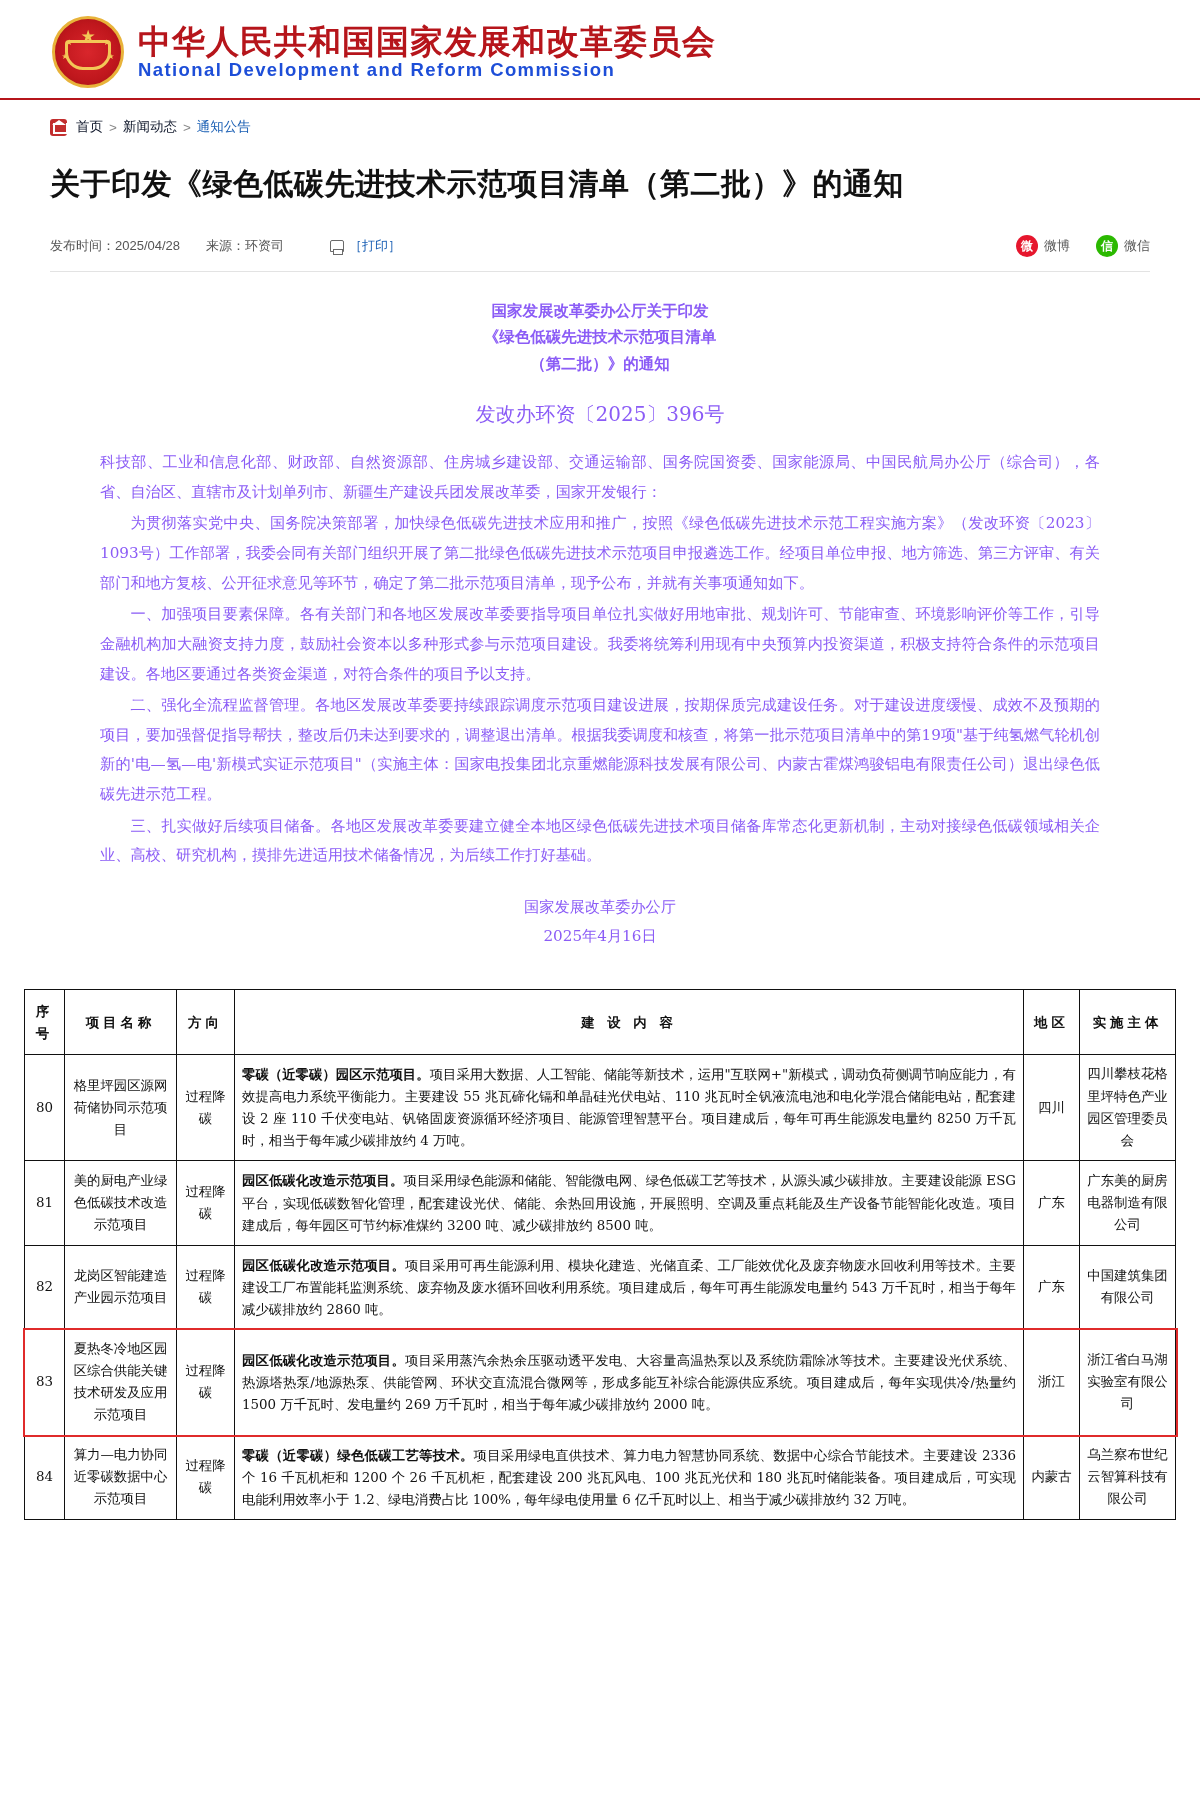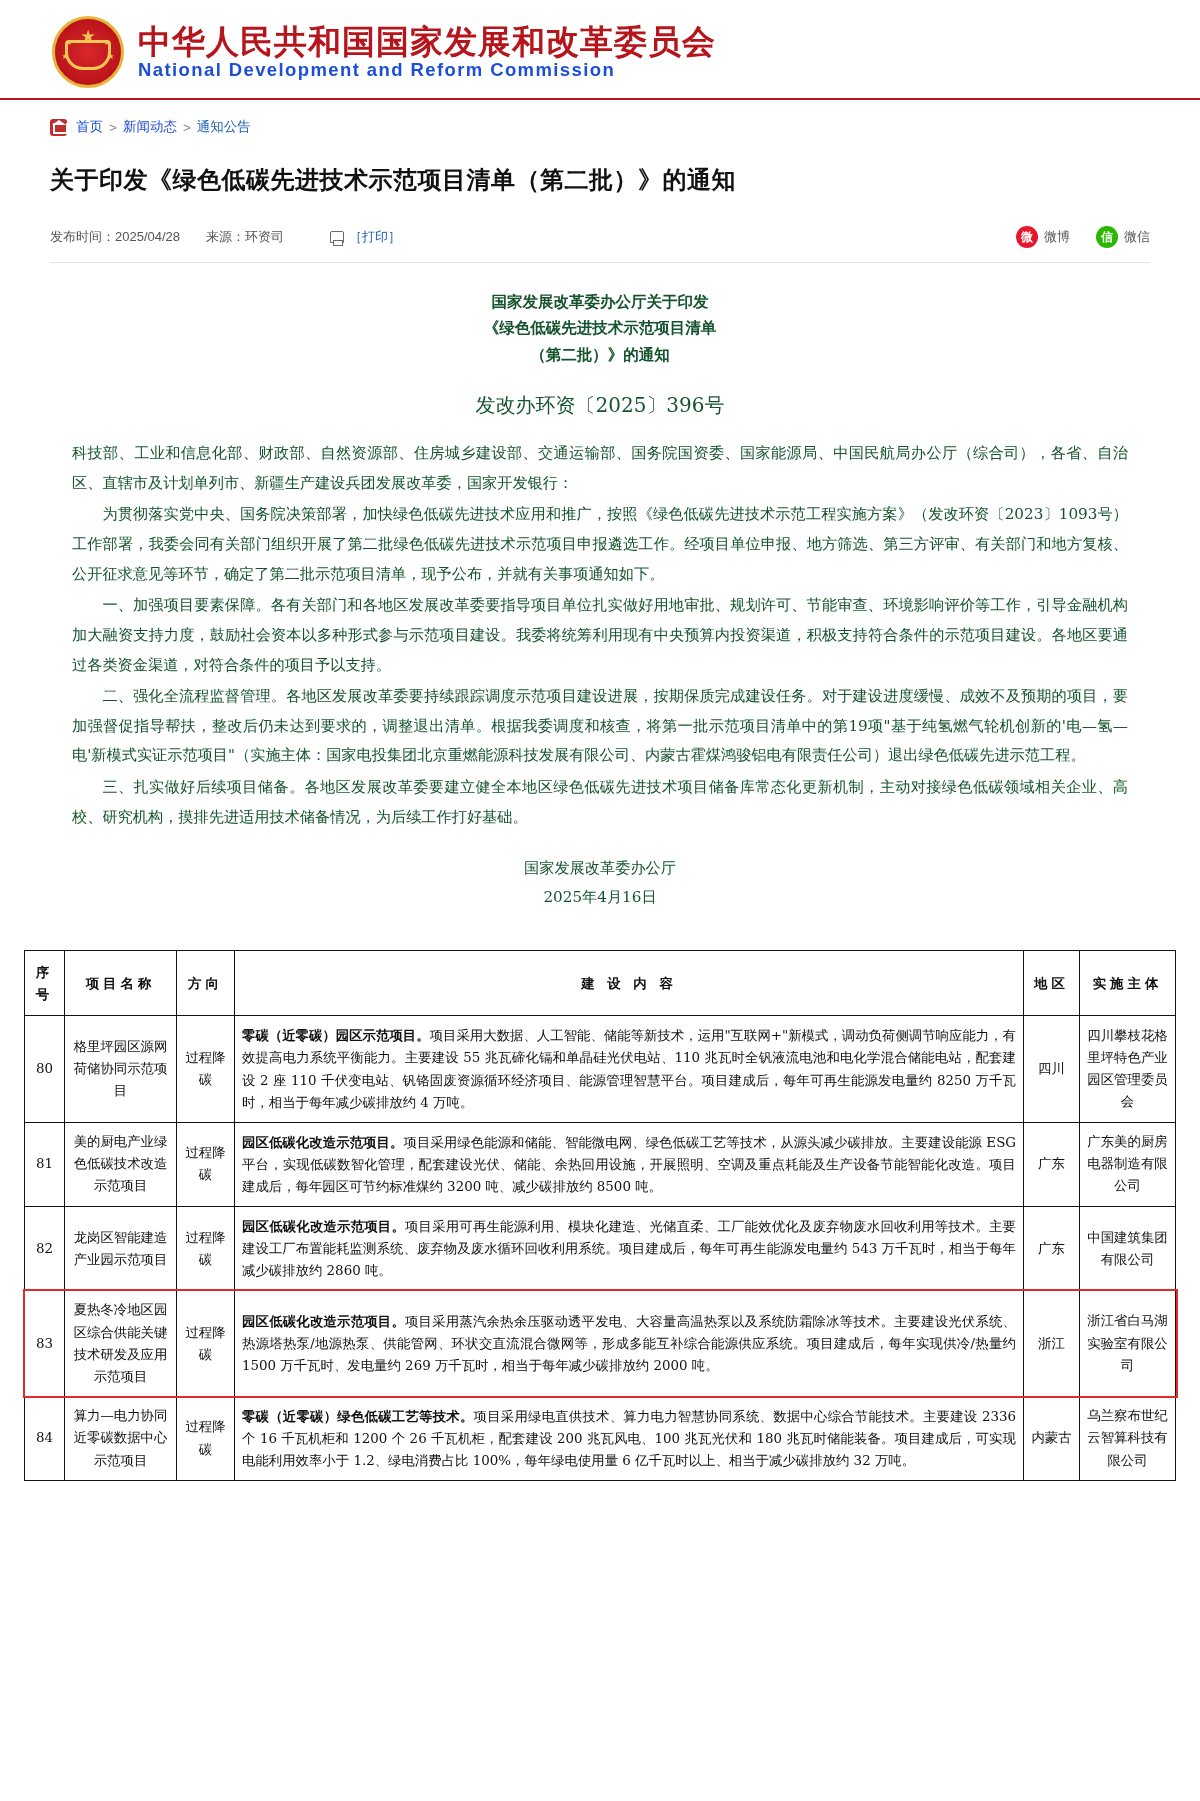--- a/index.html
+++ b/index.html
@@ -96,29 +96,29 @@
   }
   .home-icon::after {
     content: "";
     position: absolute;
     left: 1.5px; top: 1.5px;
     width: 0; height: 0;
     border-left: 7px solid transparent;
     border-right: 7px solid transparent;
     border-bottom: 5px solid #fff;
   }
-  .crumb { color: #1d4ed8; text-decoration: none; }
+  .crumb { color: #0f172a; text-decoration: none; }
   .crumb.active { color: #1a5fb4; }
   .crumb-sep { color: #888; margin: 0 2px; }
 
   
   .doc-title {
     margin: 28px 50px 0 50px;
     font-family: "DejaVu Sans", sans-serif;
-    font-size: 24px;
+    font-size: 30px;
     font-weight: bold;
     color: #111;
     letter-spacing: .5px;
   }
 
   .meta-bar {
     margin: 30px 50px 0 50px;
     display: flex;
     align-items: center;
     font-size: 13px;
@@ -153,25 +153,25 @@
   .share-badge {
     width: 22px; height: 22px; border-radius: 50%;
     display: inline-flex; align-items: center; justify-content: center;
     color: #fff; font-size: 12px; font-weight: bold;
   }
   .weibo { background: #e6162d; }
   .weixin { background: #2bb900; }
 
   
   .article {
-    margin: 0 72px;
+    margin: 0 100px;
     font-family: "DejaVu Serif", serif;
     font-size: 15.2px;
     line-height: 1.95;
-    color: #14532d;
+    color: #8b5cf6;
   }
   .doc-head {
     text-align: center;
     font-weight: bold;
     margin-top: 26px;
     line-height: 1.7;
     font-size: 15.5px;
   }
   .doc-number {
     text-align: center;

